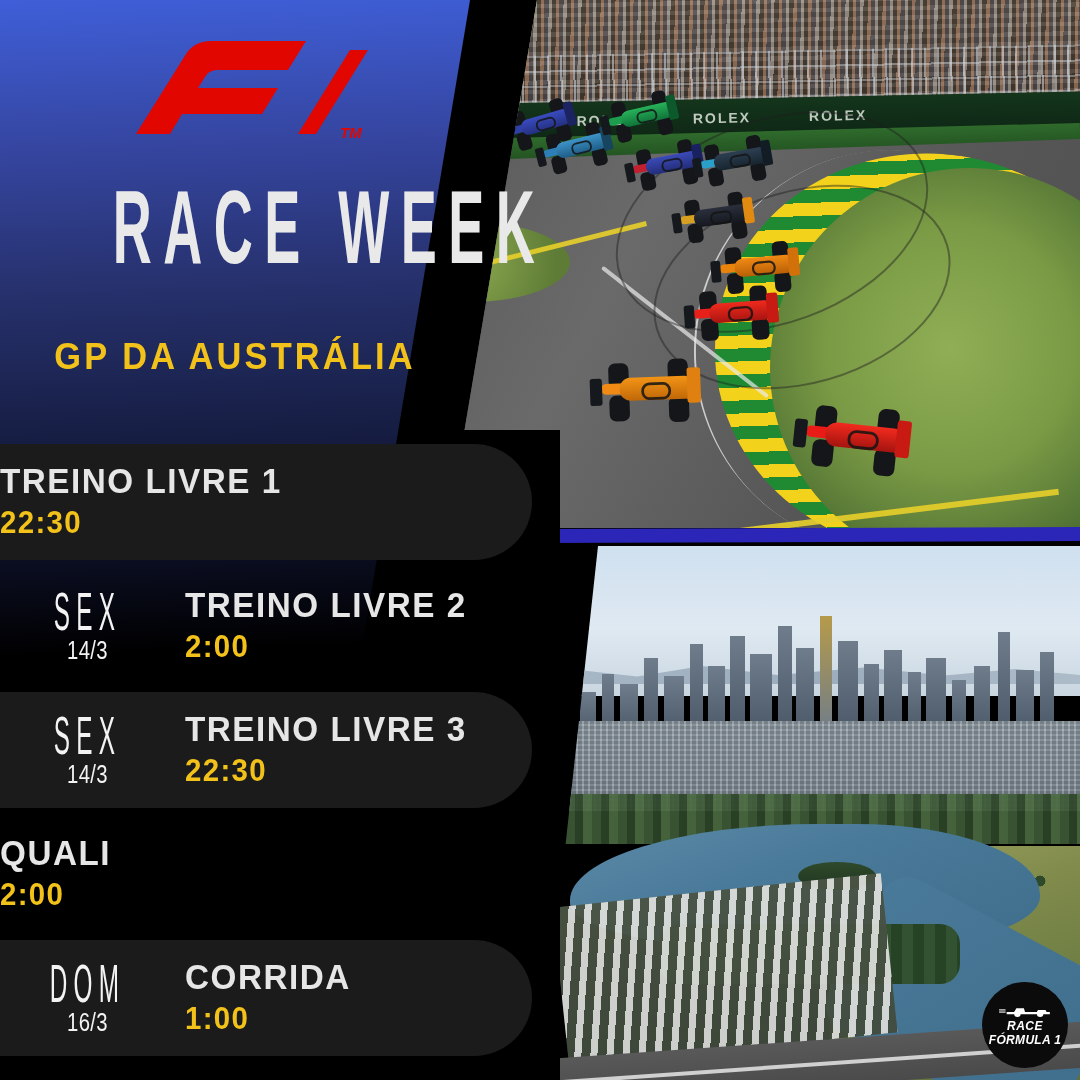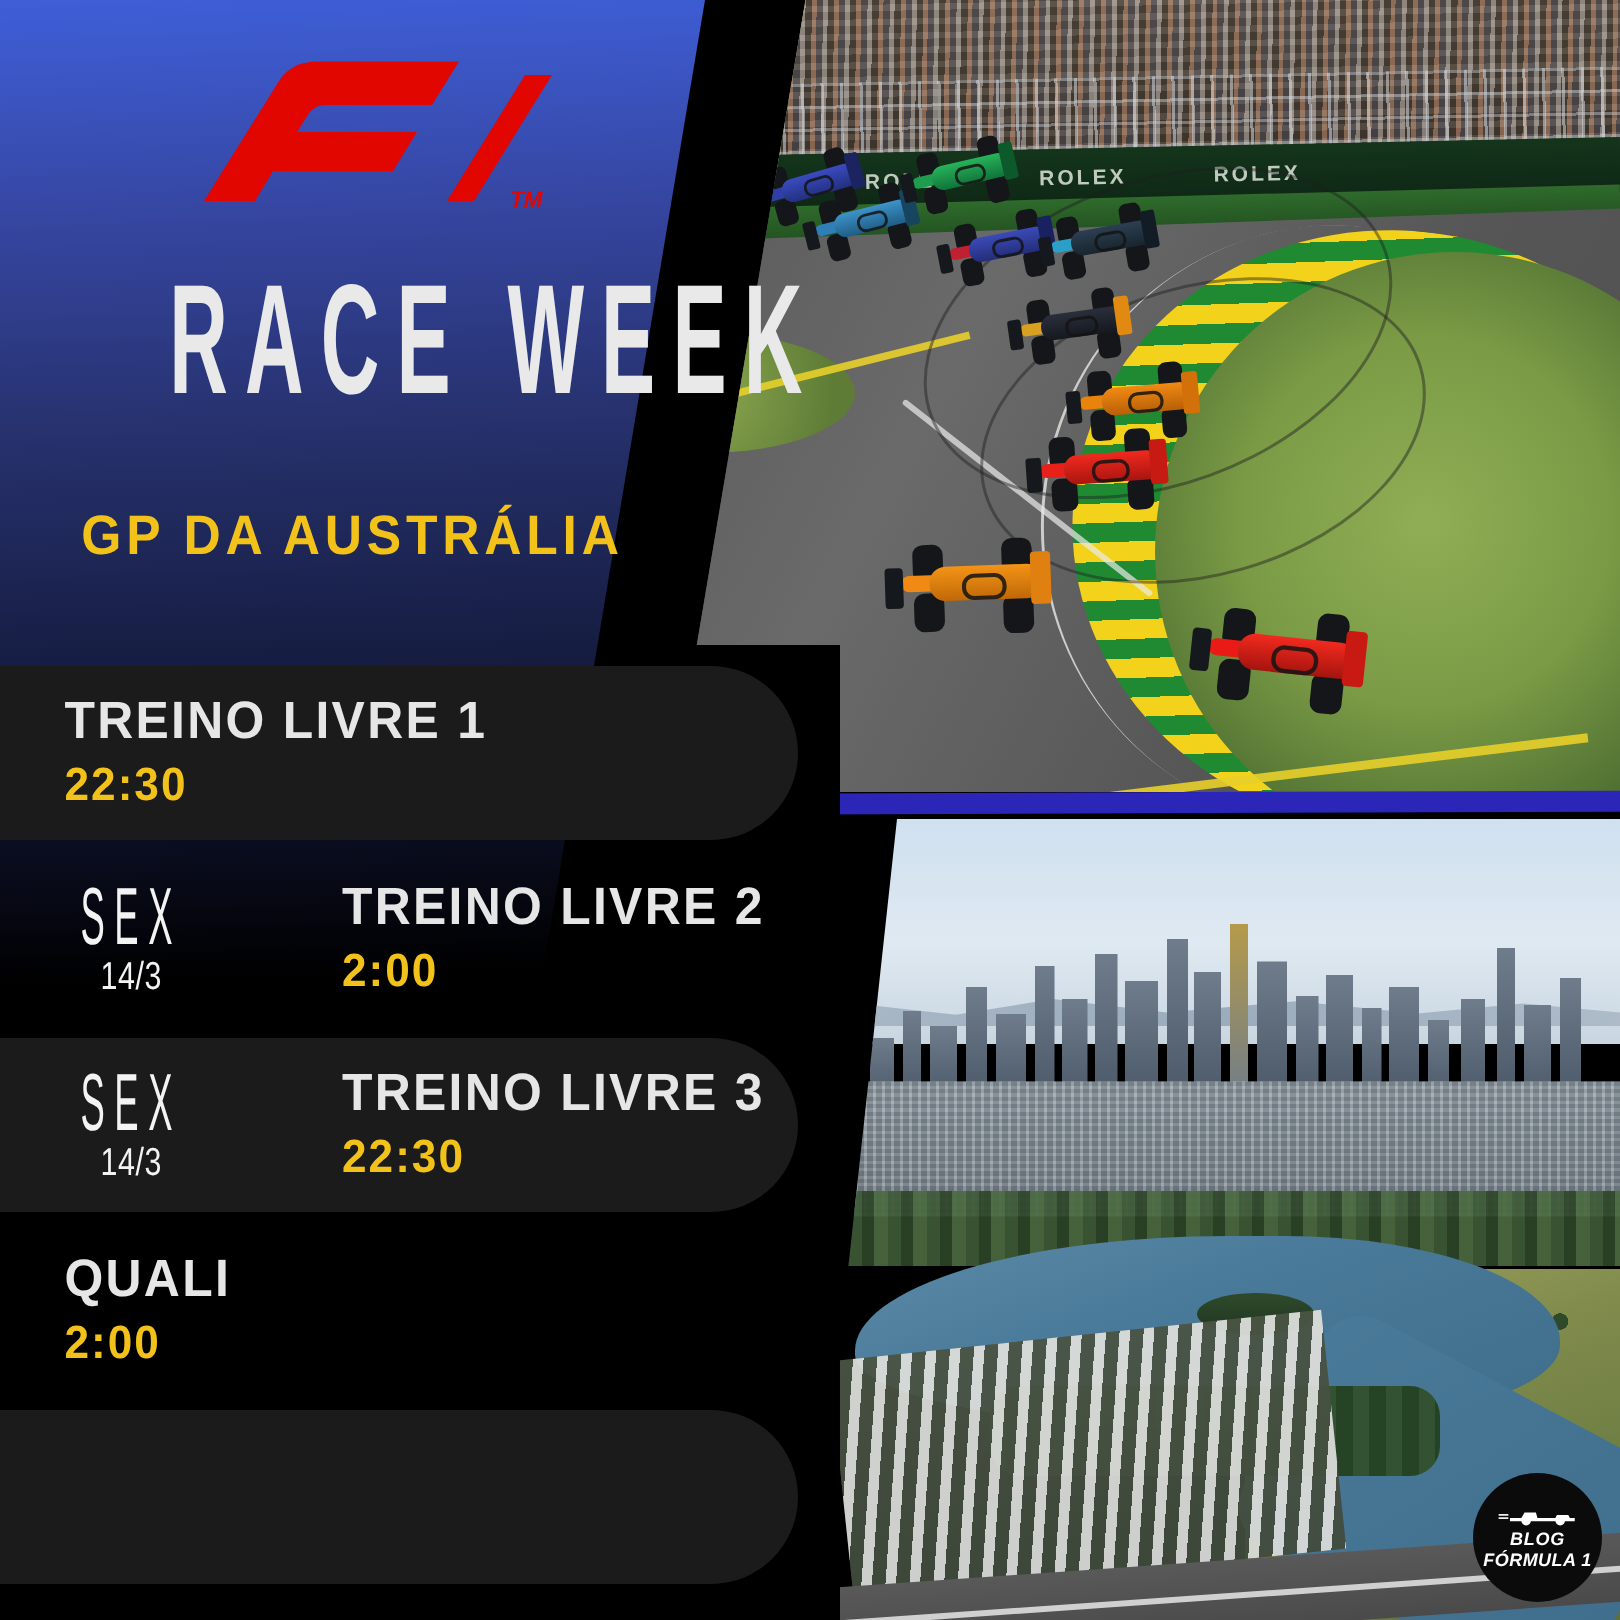--- a/index.html
+++ b/index.html
@@ -169,21 +169,21 @@
   .sched-row.alt .pill{background:transparent;}
   .sched-row .inner{position:relative;display:flex;align-items:center;width:100%;}
 
   .day-col{width:185px;flex:0 0 185px;text-align:center;padding-right:10px;box-sizing:border-box;}
   .day-abbr{color:#f3f3f3;font-size:54px;line-height:.82;font-weight:400;
     font-family:"Liberation Sans Narrow","Liberation Sans",sans-serif;
     transform:scaleX(.45);transform-origin:center center;letter-spacing:14px;white-space:nowrap;}
   .day-date{color:#f3f3f3;font-size:26px;line-height:1;font-weight:400;margin-top:3px;
     transform:scaleX(.78);transform-origin:center center;letter-spacing:.5px;}
 
-  .evt-col{flex:1 1 auto;margin-left:43px;}
+  .evt-col{flex:1 1 auto;}
   .evt-name{color:#e6e6e6;font-size:35px;font-weight:700;letter-spacing:1.6px;line-height:1.05;
     transform:scaleX(.95);transform-origin:left center;white-space:nowrap;}
   .evt-time{color:#f2c21b;font-size:31px;font-weight:700;letter-spacing:1.4px;margin-top:6px;
     transform:scaleX(.95);transform-origin:left center;}
 
   
   #watermark{position:absolute;right:12px;bottom:12px;width:86px;height:86px;border-radius:50%;
     background:#0b0b0b;display:flex;flex-direction:column;align-items:center;justify-content:center;gap:1px;}
   #watermark .wm-car{width:54px;height:16px;}
   #watermark .wm-l1,#watermark .wm-l2{color:#fff;font-weight:700;font-style:italic;line-height:1.05;}
@@ -439,31 +439,41 @@
       <div class="inner">
         <div class="evt-col">
           <div class="evt-name">QUALI</div>
           <div class="evt-time">2:00</div>
         </div>
       </div>
     </div>
 
     <div class="sched-row">
       <div class="pill"></div>
+      <div class="inner">
+        <div class="day-col">
+          <div class="day-abbr">DOM</div>
+          <div class="day-date">16/3</div>
+        </div>
+        <div class="evt-col">
+          <div class="evt-name">CORRIDA</div>
+          <div class="evt-time">1:00</div>
+        </div>
+      </div>
     </div>
 
   </div>
 
   <div id="watermark">
     <svg class="wm-car" viewBox="0 0 100 28" xmlns="http://www.w3.org/2000/svg">
       <g fill="#ffffff">
         <rect x="2" y="11" width="12" height="2"></rect>
         <rect x="2" y="15" width="12" height="2"></rect>
         <path d="M16 16 L30 16 L34 9 L48 9 L50 16 L72 16 L74 12 L88 12 L90 16 L96 16 L96 20 L16 20 Z"></path>
         <circle cx="36" cy="19" r="6"></circle>
         <circle cx="78" cy="19" r="6"></circle>
       </g>
     </svg>
-    <div class="wm-l1">BLOG</div>
+    <div class="wm-l1">RACE</div>
     <div class="wm-l2">FÓRMULA 1</div>
   </div>
 
 </div>
 
 </body></html>

